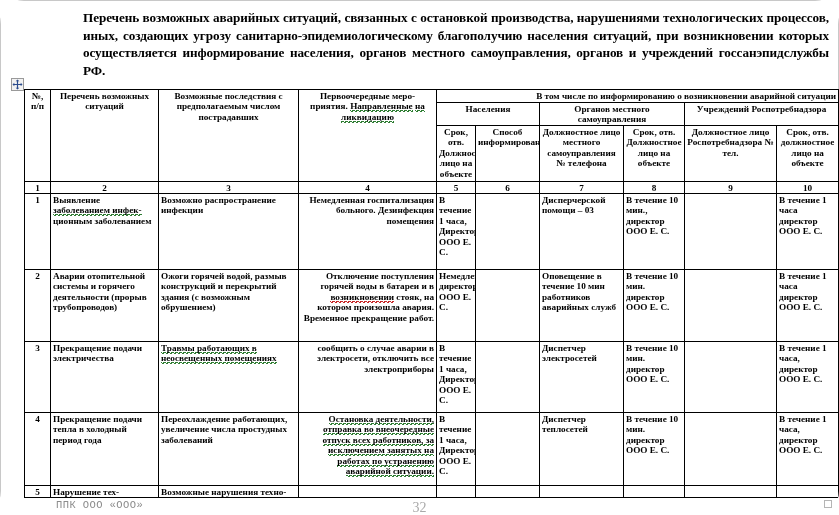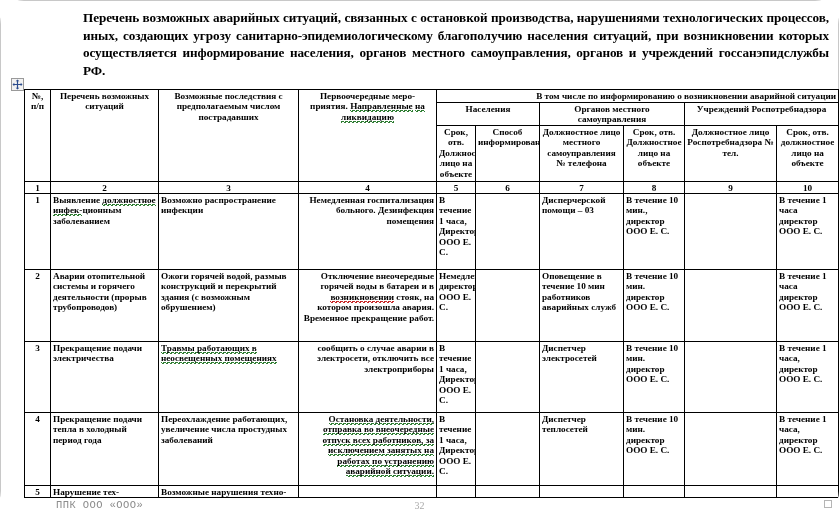--- a/index.html
+++ b/index.html
@@ -147,21 +147,21 @@
     letter-spacing: 0.4px;
     font-weight: normal;
     font-family: Liberation Mono, monospace;
   }
   #footer-page-number {
     position: absolute;
     left: 0;
     top: 500px;
     width: 839px;
     text-align: center;
-    font-size: 10px;
+    font-size: 14px;
     color: #a9a9a9;
   }
   #footer-marker {
     position: absolute;
     right: 7px;
     top: 500px;
     width: 8px;
     height: 8px;
     border: 1px solid #b5b5b5;
     background: #ffffff;
@@ -240,36 +240,36 @@
       <td class="num-row-cell">5</td>
       <td class="num-row-cell">6</td>
       <td class="num-row-cell">7</td>
       <td class="num-row-cell">8</td>
       <td class="num-row-cell">9</td>
       <td class="num-row-cell">10</td>
     </tr>
 
     <tr>
       <td class="idx">1</td>
-      <td class="body-cell"><span>Выявление </span><span class="sq-green">должностное инфек-</span><span>ционным заболеванием</span></td>
+      <td class="body-cell"><span>Выявление </span><span class="sq-green">заболеванием инфек-</span><span>ционным заболеванием</span></td>
       <td class="body-cell">Возможно распространение инфекции</td>
       <td class="body-cell center" style="height:76px;">Немедленная госпитализация больного. Дезинфекция помещения</td>
       <td class="body-cell">В течение 1 часа, Директор ООО Е. С.</td>
       <td class="body-cell"></td>
       <td class="body-cell">Дисперчерской помощи – 03</td>
       <td class="body-cell">В течение 10 мин., директор ООО Е. С.</td>
       <td class="body-cell"></td>
       <td class="body-cell">В течение 1 часа директор ООО Е. С.</td>
     </tr>
 
     <tr>
       <td class="idx">2</td>
       <td class="body-cell">Аварии отопительной системы и горячего деятельности (прорыв трубопроводов)</td>
       <td class="body-cell">Ожоги горячей водой, размыв конструкций и перекрытий здания (с возможным обрушением)</td>
-      <td class="body-cell center" style="height:72px;"><span>Отключение внеочередные горячей воды в батареи и в </span><span class="sq-red">возникновении</span><span> стояк, на котором произошла авария. Временное прекращение работ.</span></td>
+      <td class="body-cell center" style="height:72px;"><span>Отключение поступления горячей воды в батареи и в </span><span class="sq-red">возникновении</span><span> стояк, на котором произошла авария. Временное прекращение работ.</span></td>
       <td class="body-cell">Немедленно, директор ООО Е. С.</td>
       <td class="body-cell"></td>
       <td class="body-cell">Оповещение в течение 10 мин работников аварийных служб</td>
       <td class="body-cell">В течение 10 мин. директор ООО Е. С.</td>
       <td class="body-cell"></td>
       <td class="body-cell">В течение 1 часа директор ООО Е. С.</td>
     </tr>
 
     <tr>
       <td class="idx">3</td>

